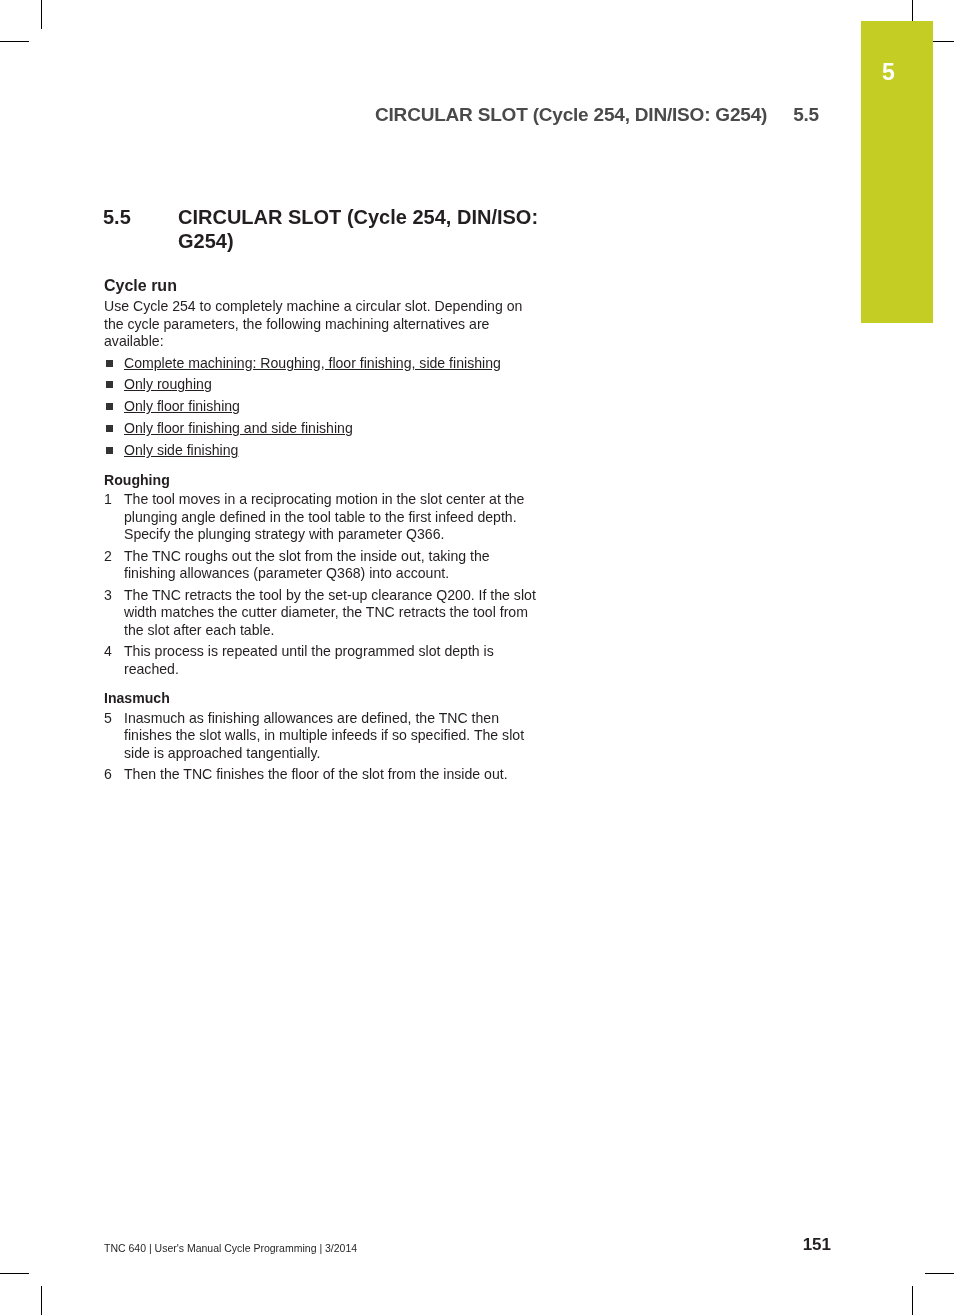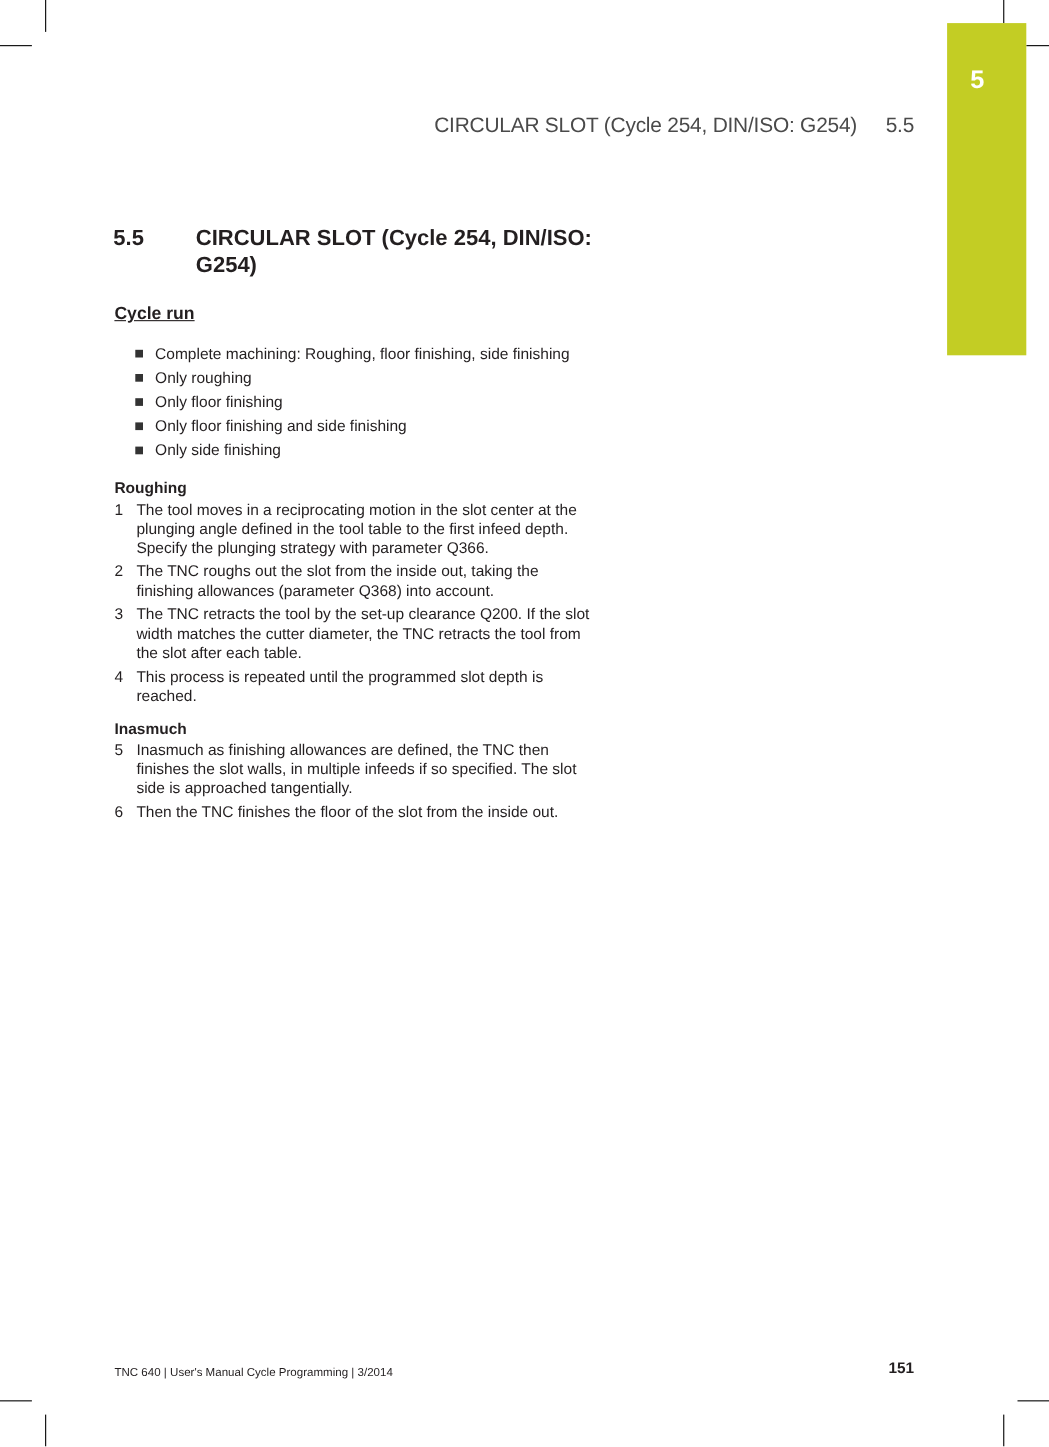--- a/index.html
+++ b/index.html
@@ -12,52 +12,52 @@
   .chapter-tab {
     position: absolute; left: 861px; top: 21px; width: 72px; height: 302px;
     background: #c3cd24;
   }
   .chapter-num {
     position: absolute; left: 21px; top: 38px; width: 30px;
     color: #ffffff; font-weight: bold; font-size: 23px; line-height: 26px;
     text-align: left;
   }
   .running-head {
-    position: absolute; right: 123px; top: 104px;
-    font-weight: normal; font-size: 19px; color: #4a4a4a; white-space: nowrap;
+    position: absolute; right: 135px; top: 104px;
+    font-weight: bold; font-size: 19px; color: #4a4a4a; white-space: nowrap;
     letter-spacing: -0.2px;
   }
   .running-head .rh-num { margin-left: 26px; }
   .section-heading {
     position: absolute; left: 103px; top: 205px; width: 460px;
     font-weight: bold; font-size: 20px; line-height: 24px; color: #231f20;
   }
   .section-heading .sec-num { position: absolute; left: 0; top: 0; }
   .section-heading .sec-title { display: block; margin-left: 75px; }
   .content {
     position: absolute; left: 104px; top: 276px; width: 432px;
     font-size: 14.1px; line-height: 17.5px; color: #231f20;
   }
-  .sub-heading { font-weight: bold; font-size: 16px; line-height: 20px; margin: 0 0 2px 0; text-decoration: underline; }
+  .sub-heading { font-weight: bold; font-size: 16px; line-height: 20px; margin: 0 0 2px 0; }
   .para { margin: 0 0 4px 0; }
-  ul.bullets { list-style: none; margin: 17px; padding: 0; }
+  ul.bullets { list-style: none; margin: 0; padding: 0; text-decoration: underline; }
   ul.bullets li { position: relative; padding-left: 20px; margin-bottom: 4.4px; }
   ul.bullets li .bullet {
     position: absolute; left: 2px; top: 5px; width: 7px; height: 7px; background: #333;
   }
   .minor-heading { font-weight: bold; font-size: 14.1px; margin: 12px 0 2px 0; }
   ol.steps { list-style: none; margin: 0; padding: 0; }
   ol.steps li { position: relative; padding-left: 20px; margin-bottom: 4px; }
   ol.steps li .step-num { position: absolute; left: 0; top: 0; }
   .footer-text {
     position: absolute; left: 104px; top: 1242px; font-size: 10.5px; color: #231f20;
   }
   .page-number {
     position: absolute; right: 123px; top: 1235px;
-    font-weight: bold; font-size: 14px; color: #231f20;
+    font-weight: bold; font-size: 17px; color: #231f20;
   }
 </style>
 </head>
 <body>
 
 <div class="crop" style="left:41px;top:0;width:1px;height:29px;"></div>
 <div class="crop" style="left:0;top:41px;width:29px;height:1px;"></div>
 <div class="crop" style="left:912px;top:0;width:1px;height:21px;"></div>
 <div class="crop" style="left:933px;top:41px;width:21px;height:1px;"></div>
 <div class="crop" style="left:0;top:1273px;width:29px;height:1px;"></div>
@@ -73,20 +73,21 @@
   <span>CIRCULAR SLOT (Cycle 254, DIN/ISO: G254)</span><span class="rh-num">5.5</span>
 </div>
 
 <div class="section-heading">
   <span class="sec-num">5.5</span>
   <span class="sec-title">CIRCULAR SLOT (Cycle 254, DIN/ISO: G254)</span>
 </div>
 
 <div class="content">
   <div class="sub-heading">Cycle run</div>
+  <p class="para">Use Cycle 254 to completely machine a circular slot. Depending on the cycle parameters, the following machining alternatives are available:</p>
   <ul class="bullets">
     <li><span class="bullet"></span><span>Complete machining: Roughing, floor finishing, side finishing</span></li>
     <li><span class="bullet"></span><span>Only roughing</span></li>
     <li><span class="bullet"></span><span>Only floor finishing</span></li>
     <li><span class="bullet"></span><span>Only floor finishing and side finishing</span></li>
     <li><span class="bullet"></span><span>Only side finishing</span></li>
   </ul>
 
   <div class="minor-heading">Roughing</div>
   <ol class="steps">

